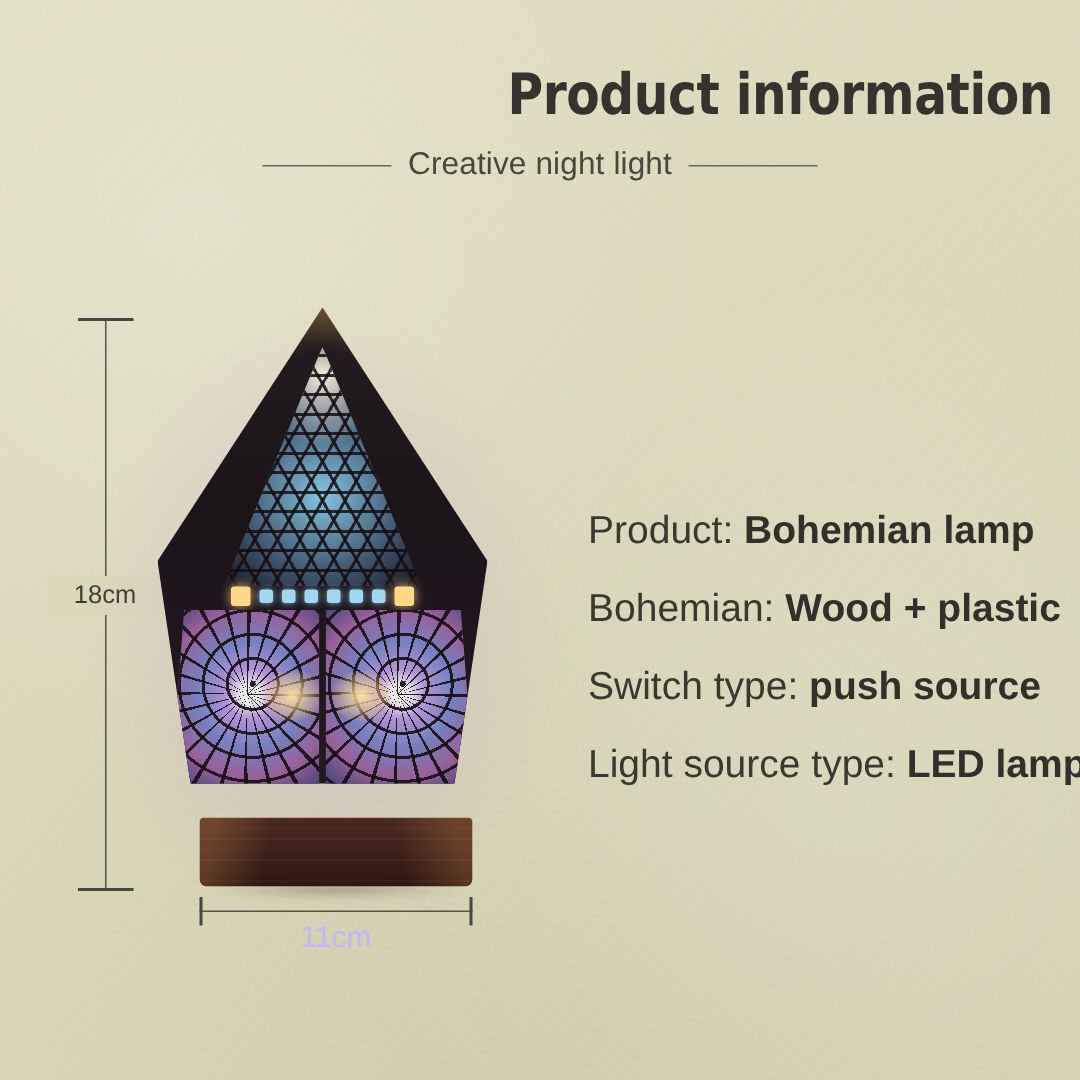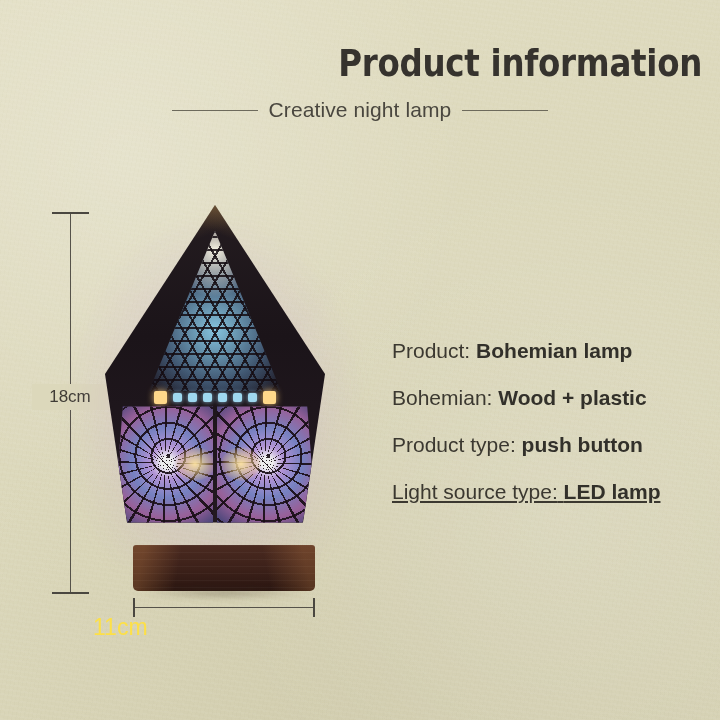--- a/index.html
+++ b/index.html
@@ -48,22 +48,22 @@
   #dim-v-label{
     position:absolute;left:-38px;top:172px;width:76px;text-align:center;
     font-size:17px;color:#3f3c35;background:#dcd8bb;padding:3px 0;
   }
 
   #dim-h{position:absolute;left:133px;top:607px;width:182px;height:1px;background:#55524a;}
   .tick-v{position:absolute;top:-9px;width:2px;height:19px;background:#4a4740;}
   #dim-h-left{left:0;}
   #dim-h-right{right:0;}
   #dim-h-label{
-    position:absolute;left:-40px;top:7px;width:262px;
-    font-size:23px;color:#fde047;
+    position:absolute;left:-40px;top:7px;width:262px;text-align:center;
+    font-size:20px;color:#c4b5fd;
   }
 
   
   #lamp{position:absolute;left:100px;top:205px;width:230px;height:390px;}
   #lamp-glow{
     position:absolute;left:-34px;top:10px;width:298px;height:350px;
     background:radial-gradient(ellipse at 50% 58%, rgba(180,200,255,.30), rgba(190,140,220,.12) 45%, rgba(0,0,0,0) 72%);
     filter:blur(7px);
   }
   
@@ -131,36 +131,36 @@
   }
   #base-shadow{
     position:absolute;left:40px;top:383px;width:168px;height:10px;border-radius:50%;
     background:radial-gradient(ellipse, rgba(60,45,30,.40), rgba(0,0,0,0) 72%);
     filter:blur(3px);
   }
 
   
   #specs{position:absolute;left:392px;top:340px;width:312px;}
   .spec-line{
-    font-size:21px;color:#3b3830;line-height:1;margin-bottom:26px;white-space:nowrap;
-  }
-  .spec-line:last-child{margin-bottom:0;text-decoration:underline;}
+    font-size:26px;color:#3b3830;line-height:1;margin-bottom:26px;white-space:nowrap;
+  }
+  .spec-line:last-child{margin-bottom:0;}
   .spec-value{font-weight:bold;color:#32302a;}
 </style>
 </head>
 <body>
 
 <div id="page">
   <div id="grain"></div>
 
   <div id="header">
     <div id="title">Product information</div>
     <div id="subtitle-row">
       <span class="sub-rule"></span>
-      <span id="subtitle">Creative night lamp</span>
+      <span id="subtitle">Creative night light</span>
       <span class="sub-rule"></span>
     </div>
   </div>
 
   <div id="dim-v">
     <span class="tick-h" id="dim-v-top"></span>
     <span class="tick-h" id="dim-v-bot"></span>
     <span id="dim-v-label">18cm</span>
   </div>
 
@@ -209,21 +209,21 @@
   <div id="specs">
     <div class="spec-line">
       <span>Product:</span>
       <span class="spec-value">Bohemian lamp</span>
     </div>
     <div class="spec-line">
       <span>Bohemian:</span>
       <span class="spec-value">Wood + plastic</span>
     </div>
     <div class="spec-line">
-      <span>Product type:</span>
-      <span class="spec-value">push button</span>
+      <span>Switch type:</span>
+      <span class="spec-value">push source</span>
     </div>
     <div class="spec-line">
       <span>Light source type:</span>
       <span class="spec-value">LED lamp</span>
     </div>
   </div>
 </div>
 
 </body></html>

